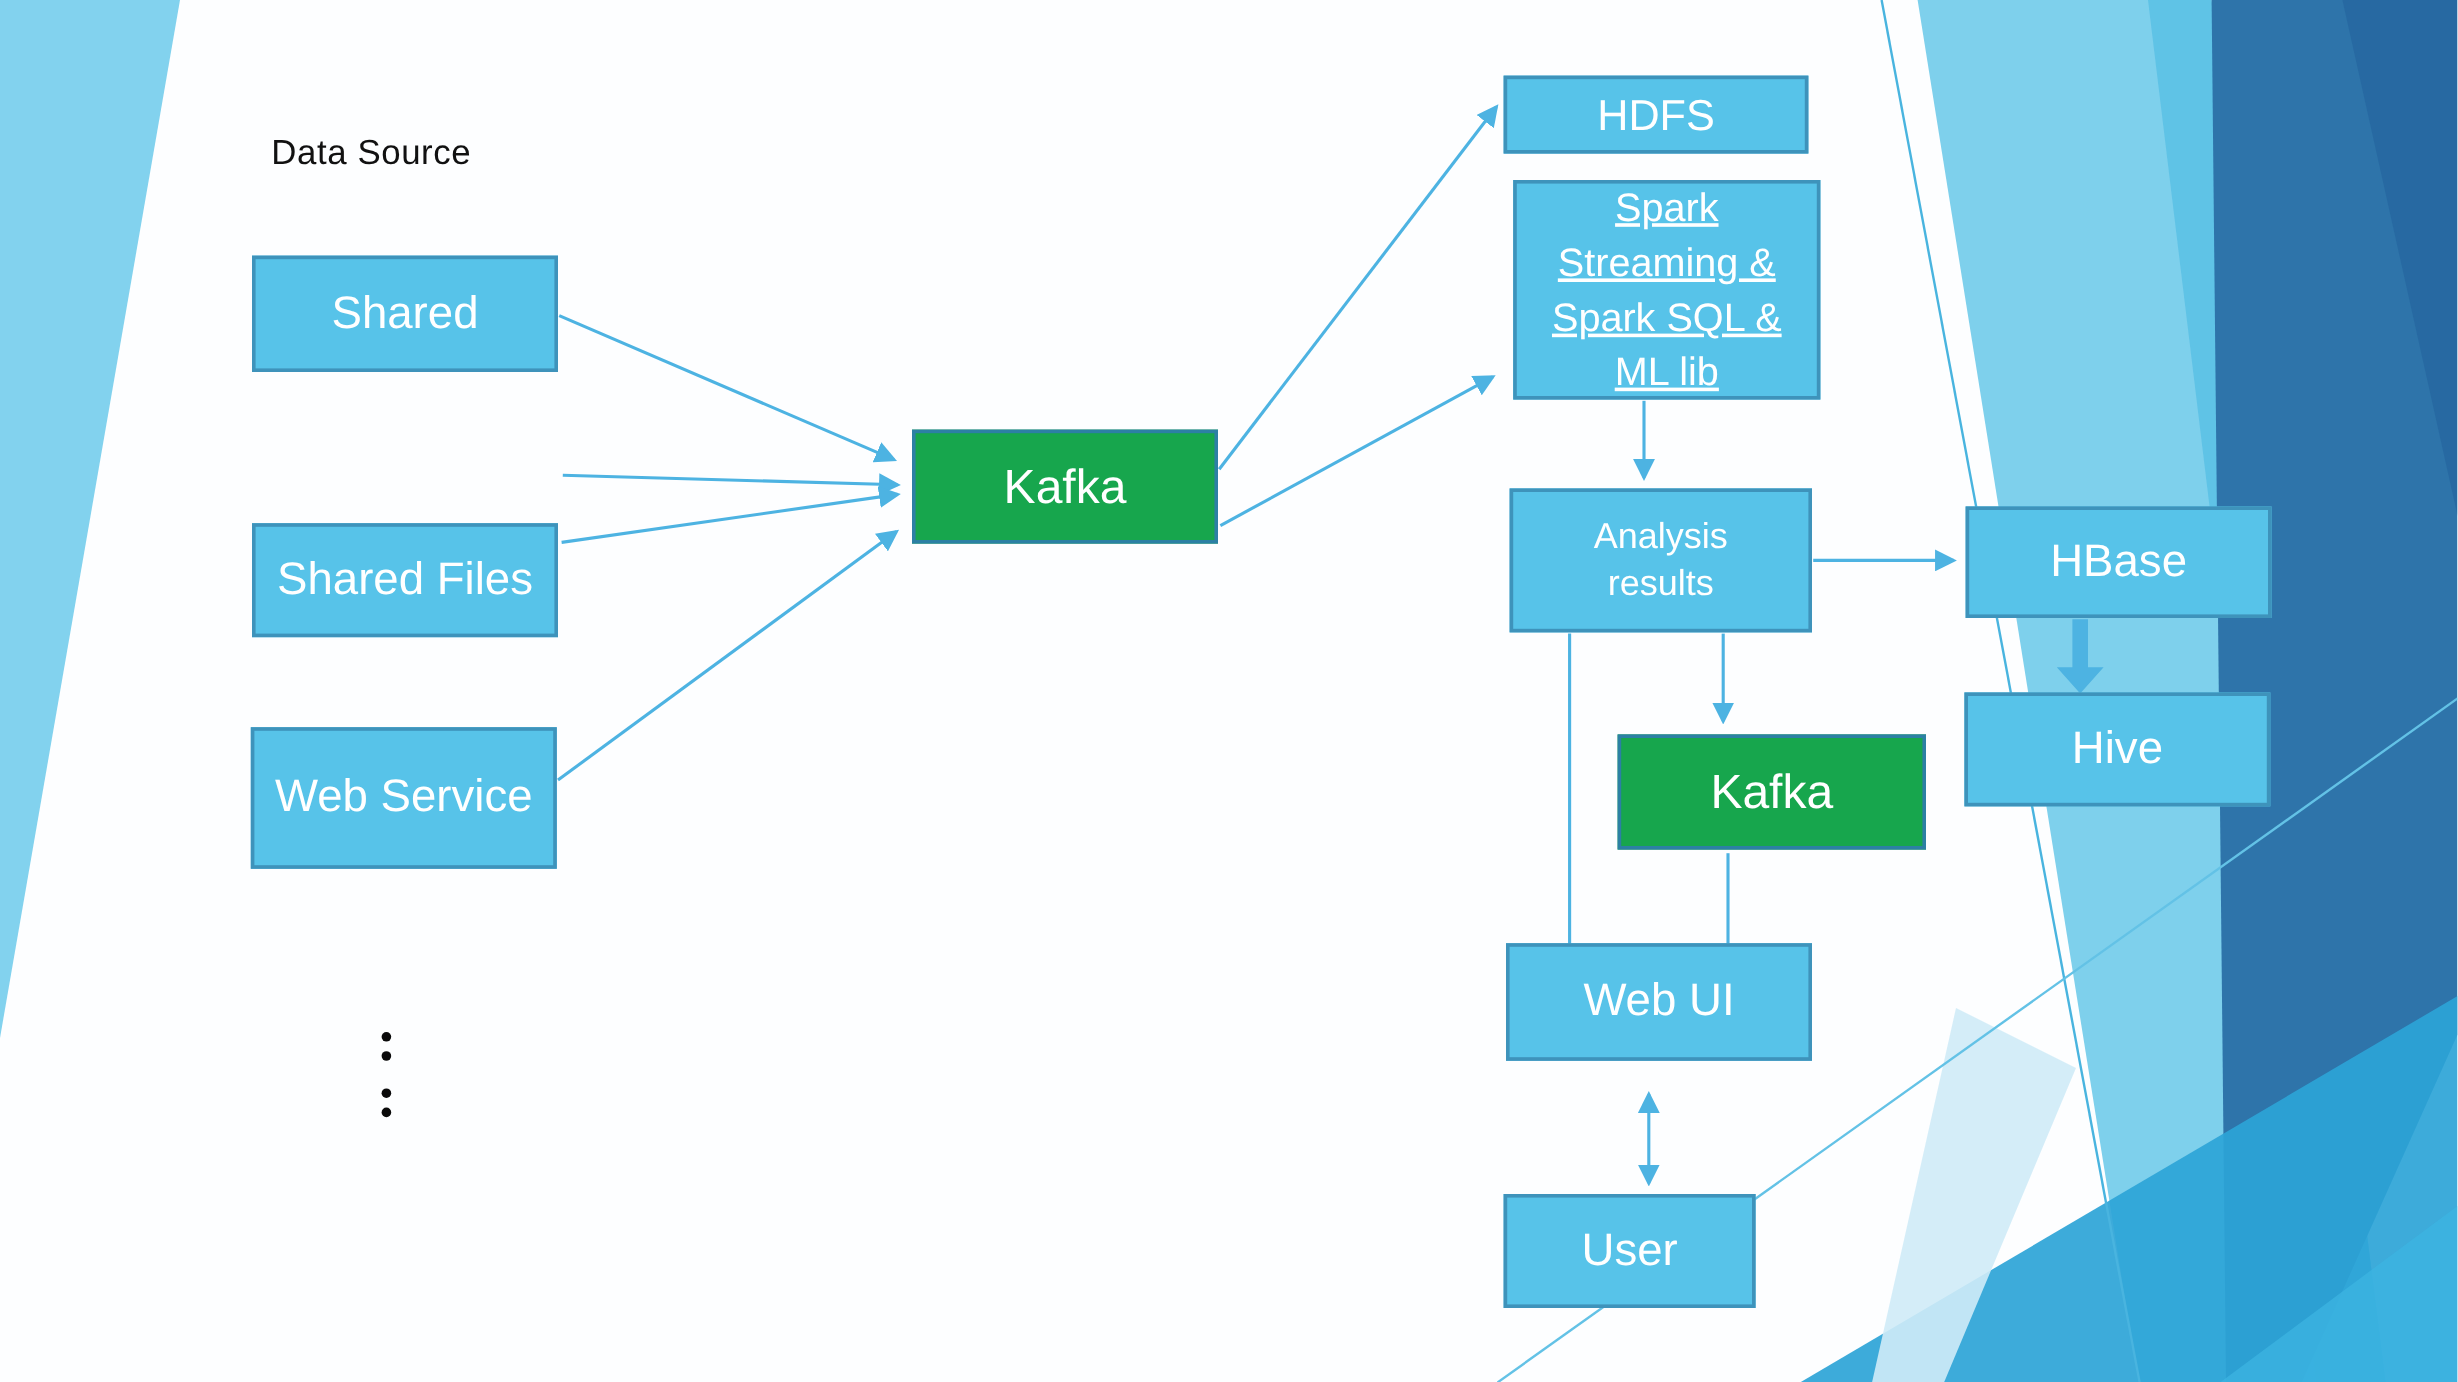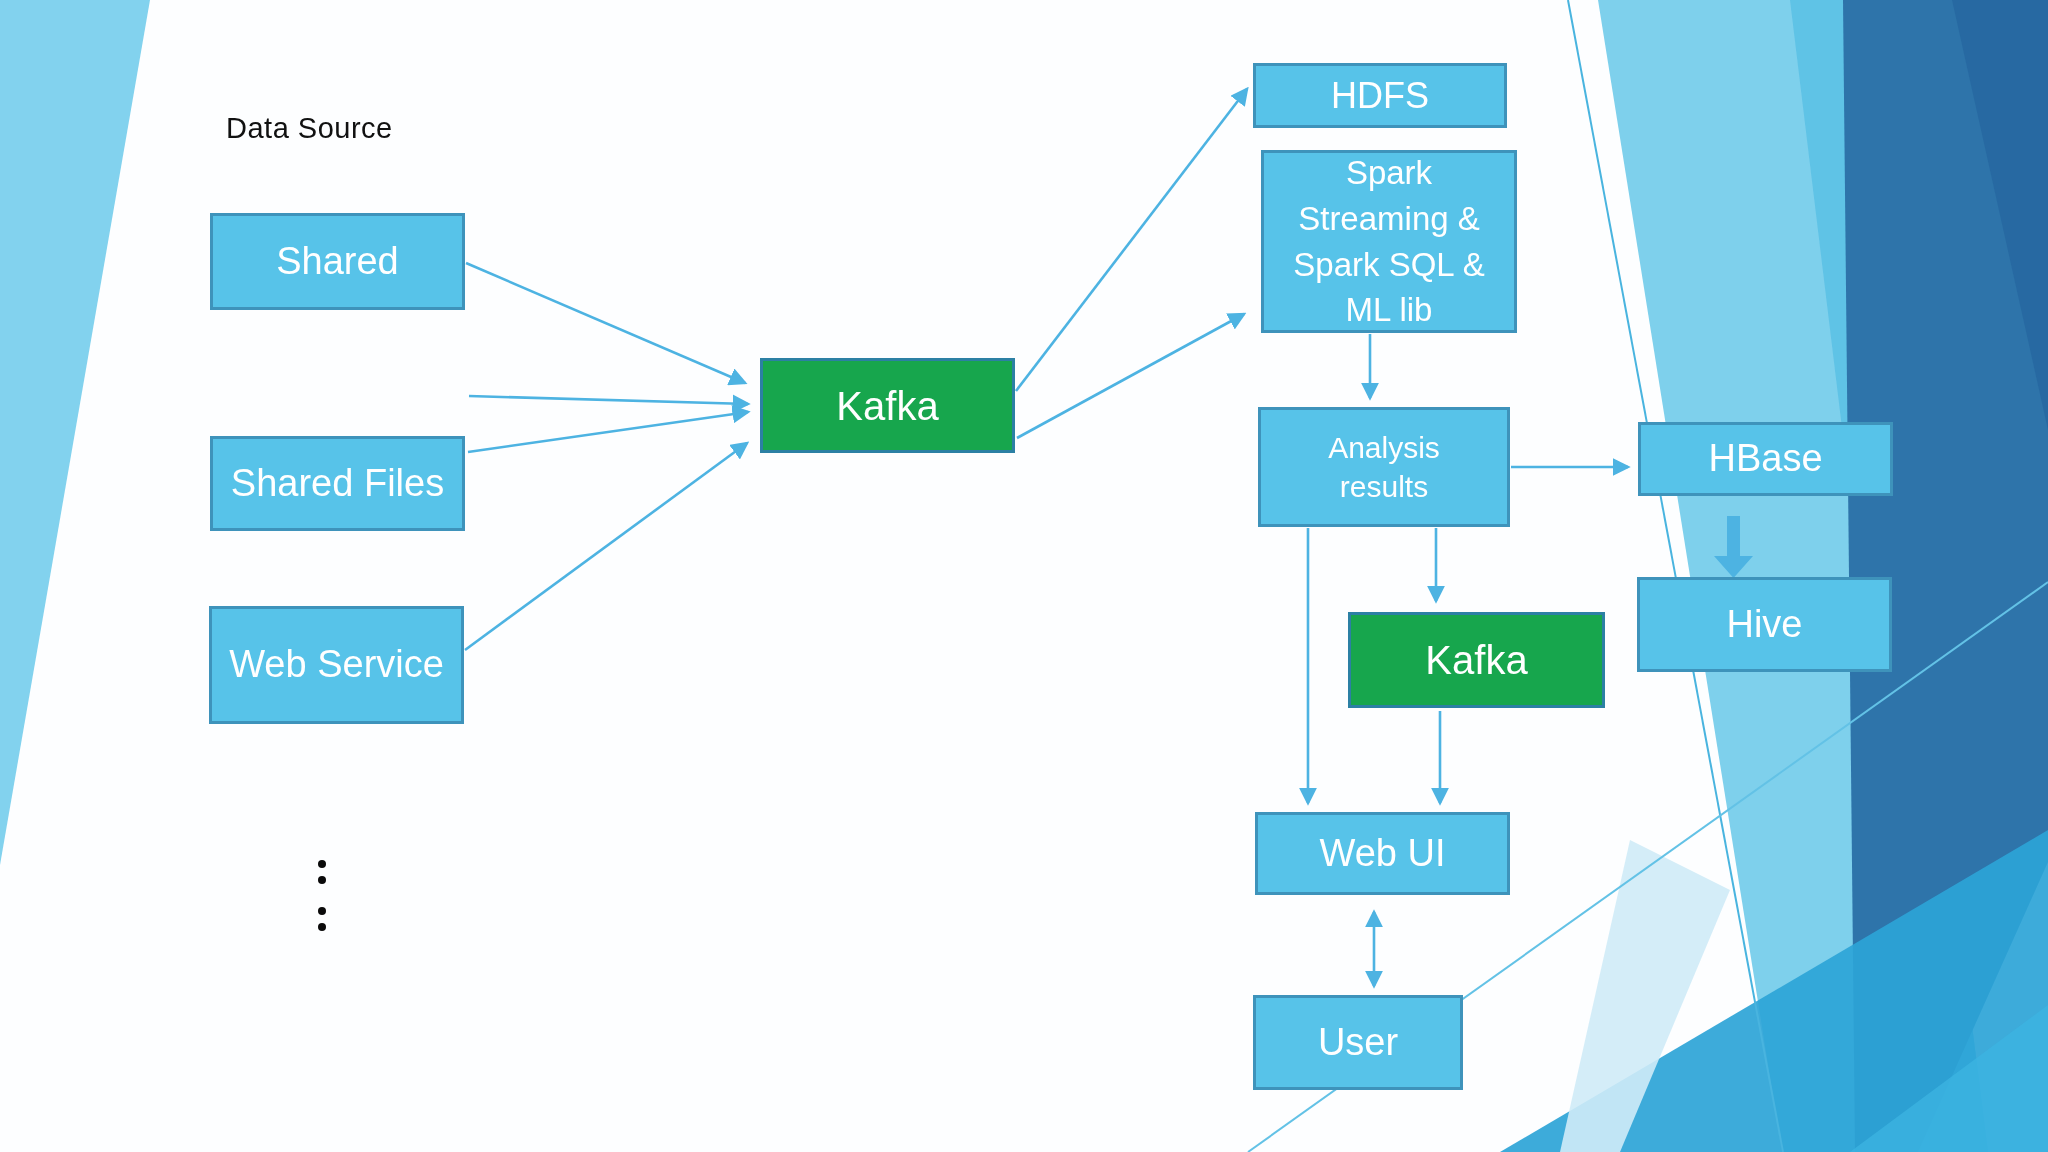--- a/index.html
+++ b/index.html
@@ -35,26 +35,26 @@
     position:absolute;left:226px;top:112px;
     color:var(--label-text,#111111);
     font-size:29px;letter-spacing:0.5px;
   }
   
   #node-socket   {left:210px; top:213px; width:255px; height:97px;}
   #node-shared   {left:210px; top:405px; width:255px; height:95px;margin-top:31px;}
   #node-webservice{left:209px;top:606px; width:255px; height:118px;}
   #node-kafka1   {left:760px; top:358px; width:255px; height:95px;}
   #node-hdfs     {left:1253px;top:47px;  width:254px; height:65px;}
-  #node-spark    {left:1261px;top:150px; width:256px; height:183px;}
+  #node-spark    {left:1261px;top:150px; width:256px; height:183px;text-decoration:underline;}
   #node-analysis {left:1258px;top:407px; width:252px; height:120px;}
-  #node-hbase    {left:1638px;top:422px; width:255px; height:74px;}
+  #node-hbase    {left:1638px;top:422px; width:255px; height:93px;}
   #node-hive     {left:1637px;top:577px; width:255px; height:95px;}
   #node-kafka2   {left:1348px;top:612px; width:257px; height:96px;}
-  #node-webui    {left:1255px;top:812px; width:255px; height:83px;align-items:center;}
+  #node-webui    {left:1255px;top:786px; width:255px; height:98px;align-items:center;}
   #node-user     {left:1253px;top:995px; width:210px; height:95px;}
 
   #ellipsis{
     position:absolute;left:318px;top:860px;
     display:flex;flex-direction:column;align-items:center;
   }
   #ellipsis .dot{
     width:8px;height:8px;border-radius:50%;
     background:#0a0a0a;
   }

